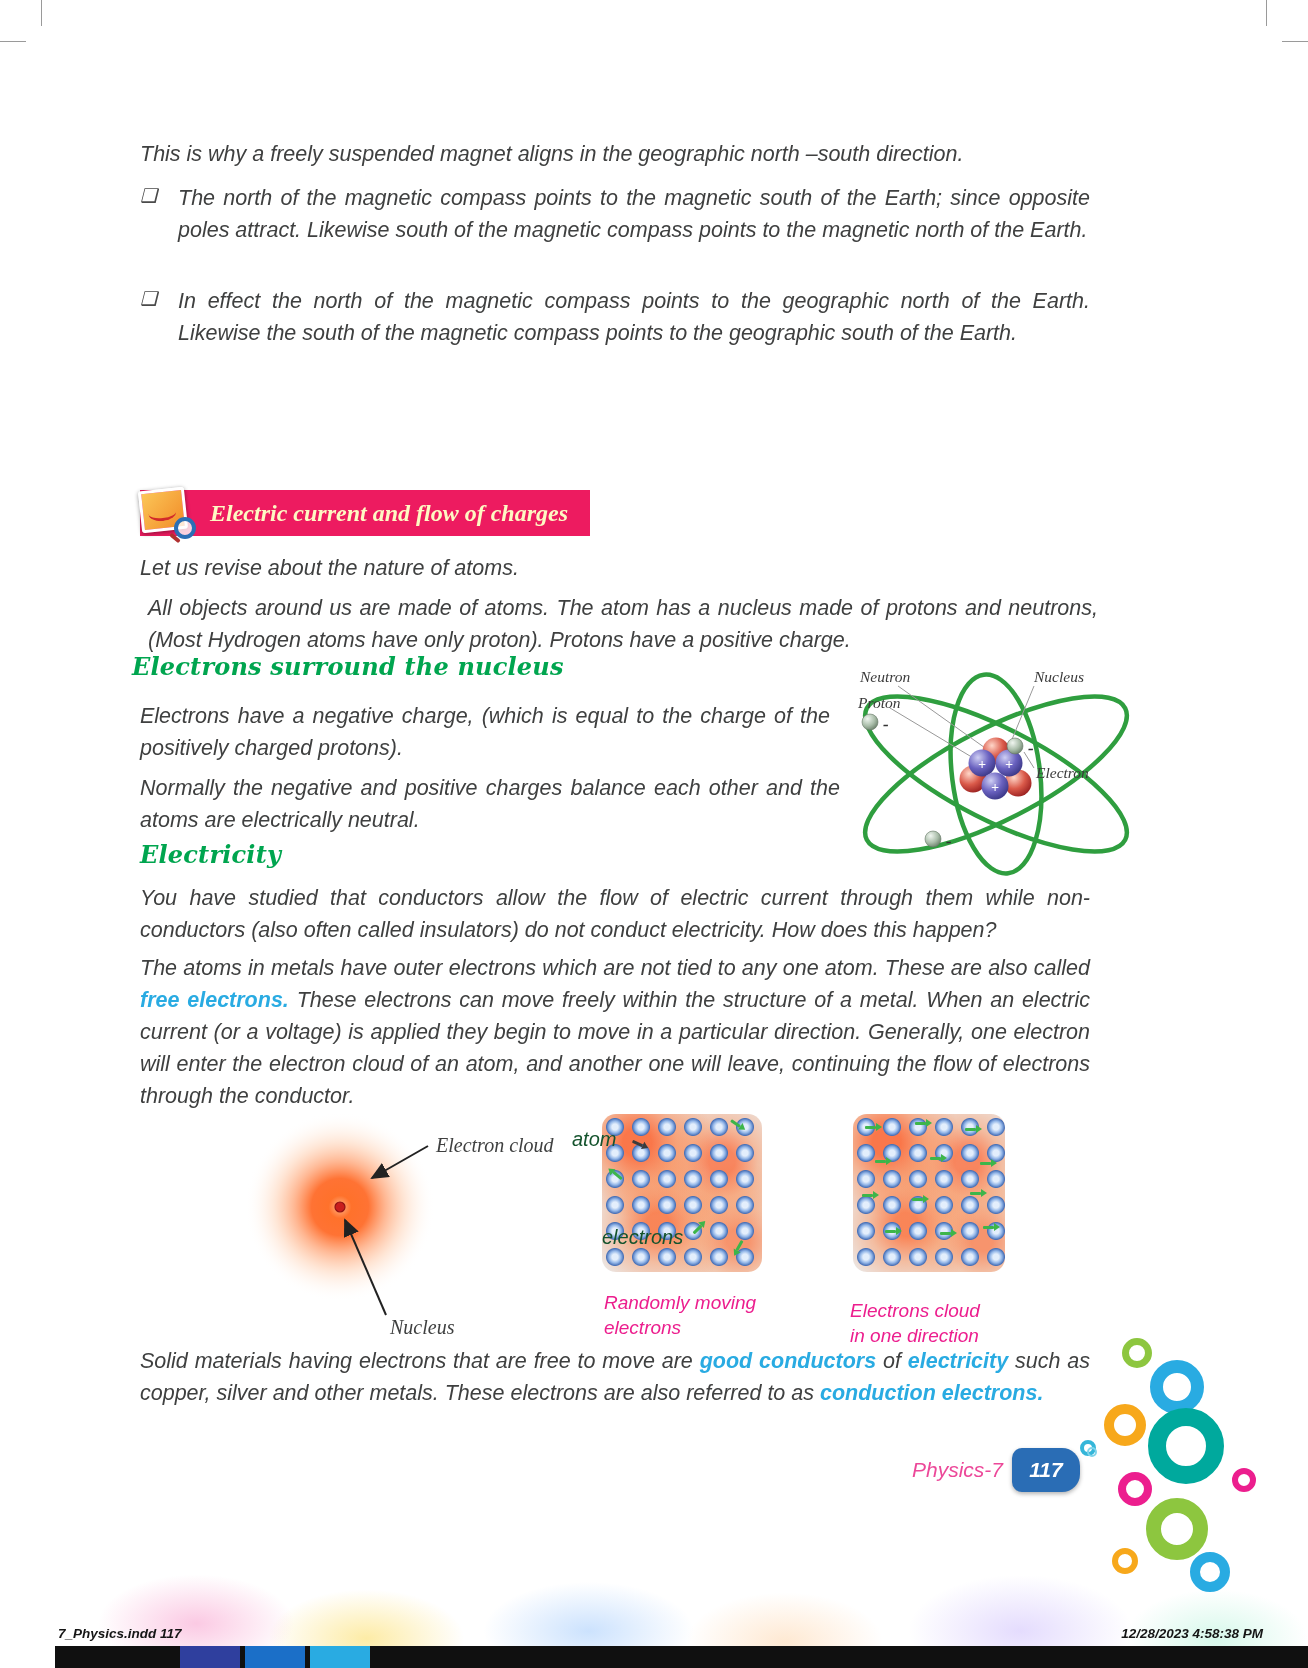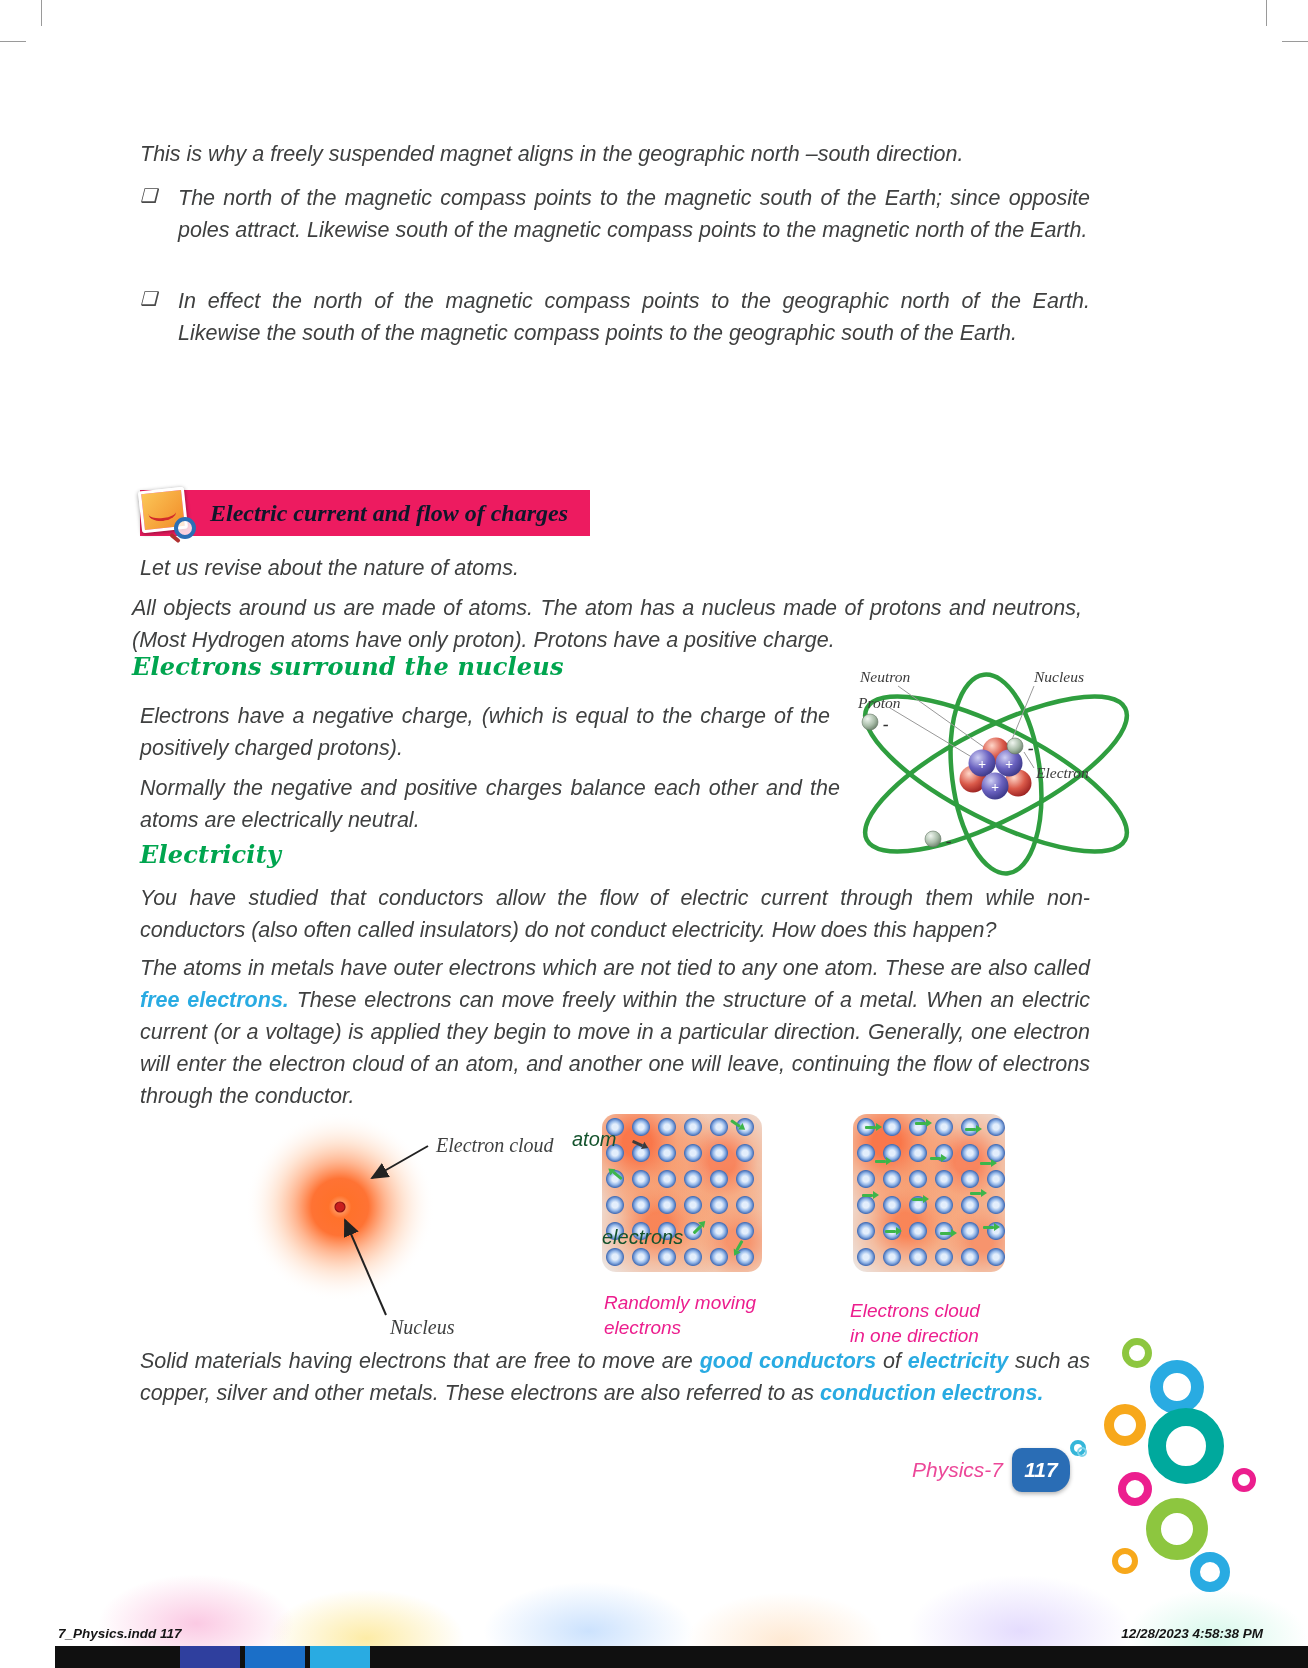--- a/index.html
+++ b/index.html
@@ -15,21 +15,21 @@
   
   .crop { position:absolute; background:#9a9a9a; }
 
   
   .bullet { display:flex; }
   .bullet-marker { width:38px; flex:0 0 38px; font-size:19px; color:#4a4a4a; padding-top:2px; }
   .bullet-text { flex:1; font-size:21.5px; line-height:32px; text-align:justify; }
 
   
   .banner { height:46px; background:#ed1b60; display:flex; align-items:center; padding:0 22px 0 70px; }
-  .banner-title { font-family:"Liberation Serif", serif; font-weight:bold; font-size:24px; color:#0f172a; white-space:nowrap; }
+  .banner-title { font-family:"Liberation Serif", serif; font-weight:bold; font-size:24px; color:#fef9c3; white-space:nowrap; }
   .banner-icon { position:absolute; left:-4px; top:-5px; width:58px; height:54px; }
   .banner-icon .photo {
     position:absolute; left:4px; top:4px; width:46px; height:42px;
     background:linear-gradient(135deg,#fbc658,#f28c28); border:3px solid #ffffff;
     border-radius:3px; transform:rotate(-6deg); box-shadow:0 1px 4px rgba(0,0,0,.45);
   }
   .banner-icon .photo::after {
     content:""; position:absolute; left:5px; top:12px; width:28px; height:14px;
     border-bottom:3px solid #d22a2a; border-radius:50%;
   }
@@ -67,21 +67,21 @@
   }
   .garrow.dark { background:#3c3c3c; }
   .garrow.dark::after { border-left-color:#3c3c3c; }
 
   .fig-label { font-size:20px; color:#14532d; white-space:nowrap; }
   .caption { font-size:19px; line-height:25px; color:#ec1e8e; }
 
   
   .physics-label { font-size:21px; color:#ec4899; }
   .page-badge {
-    width:58px; height:44px; background:#2a6db5; border-radius:10px 18px 18px 10px;
+    width:68px; height:44px; background:#2a6db5; border-radius:10px 18px 18px 10px;
     display:flex; align-items:center; justify-content:center;
     box-shadow:0 2px 4px rgba(0,0,0,.3);
   }
   .badge-num { color:#ffffff; font-weight:bold; font-size:21px; }
   .badge-swirl { position:absolute; right:-16px; top:-8px; width:16px; height:16px;
     border:4px solid #35b6d9; border-radius:50%; background:#fff; }
   .badge-swirl::after { content:""; position:absolute; left:3px; top:3px; width:6px; height:6px;
     border:2px solid #7fd4ea; border-radius:50%; }
 
   .ring { position:absolute; border-radius:50%; }
@@ -127,21 +127,21 @@
 
   <div class="banner abs" style="left:140px;top:490px">
     <div class="banner-icon">
       <div class="photo"></div>
       <div class="lens"></div>
     </div>
     <span class="banner-title">Electric current and flow of charges</span>
   </div>
 
   <p class="body abs" style="left:140px;top:552px;width:950px">Let us revise about the nature of atoms.</p>
-  <p class="body abs" style="left:132px;top:592px;width:950px">All objects around us are made of atoms. The atom has a nucleus made of protons and neutrons, (Most Hydrogen atoms have only proton). Protons have a positive charge.</p>
+  <p class="body abs" style="left:148px;top:592px;width:950px">All objects around us are made of atoms. The atom has a nucleus made of protons and neutrons, (Most Hydrogen atoms have only proton). Protons have a positive charge.</p>
 
   <h2 class="green-heading abs" style="left:132px;top:652px">Electrons surround the nucleus</h2>
 
   <p class="body abs" style="left:140px;top:700px;width:690px">Electrons have a negative charge, (which is equal to the charge of the positively charged protons).</p>
   <p class="body abs" style="left:140px;top:772px;width:700px">Normally the negative and positive charges balance each other and the atoms are electrically neutral.</p>
 
   <svg class="abs" style="left:838px;top:652px" width="310" height="240" viewBox="0 0 310 240">
     <defs>
       <radialGradient id="gBlue" cx="35%" cy="30%" r="75%">
         <stop offset="0%" stop-color="#cfcff4"></stop>

